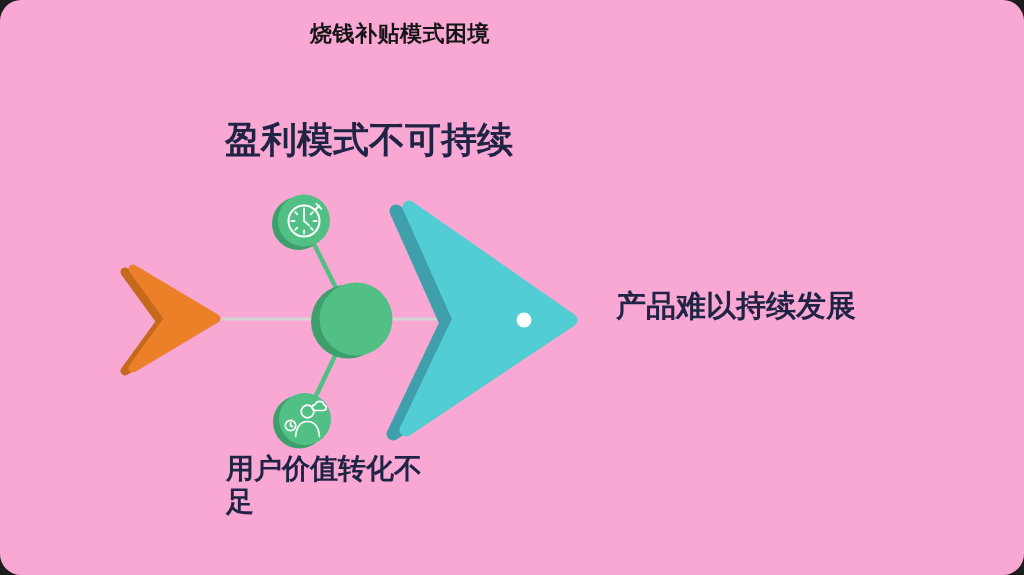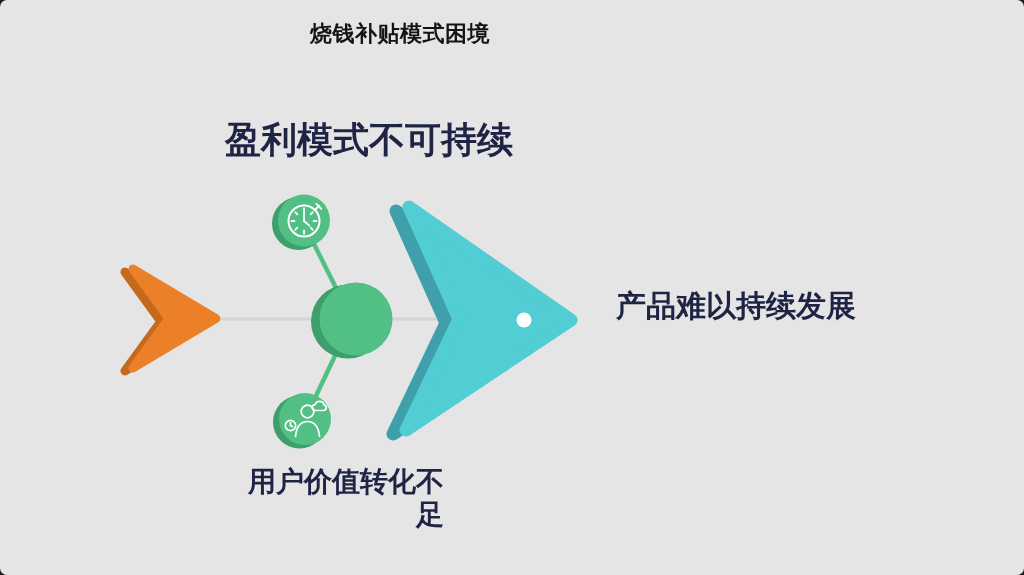--- a/index.html
+++ b/index.html
@@ -6,22 +6,22 @@
   html, body { width: 100%; height: 100%; }
   body {
     background: #1c1c1c;
     font-family: "Liberation Sans", "DejaVu Sans", sans-serif;
     overflow: hidden;
   }
   .canvas {
     position: relative;
     width: 1024px;
     height: 575px;
-    background: #e5e5e5;
-    border-radius: 7px;
+    background: #f9a8d4;
+    border-radius: 21px;
     overflow: hidden;
     text-decoration: underline;
   }
   .diagram-svg {
     position: absolute;
     left: 0; top: 0;
     width: 1024px; height: 575px;
   }
   .txt {
     position: absolute;
@@ -43,24 +43,23 @@
   .effect {
     left: 616px; top: 290px;
     font-size: 30px;
     color: #1f2445;
   }
   .cause-bottom {
     left: 226px; top: 452px;
     width: 218px;
     font-size: 28px;
     color: #1f2445;
-    text-align: right;
+    text-align: left;
     white-space: normal;
     line-height: 1.18;
-    margin-top: 13px;
   }
 </style>
 </head>
 <body>
 
 <div class="canvas">
 
   <div class="txt title">烧钱补贴模式困境</div>
 
   <svg class="diagram-svg" viewBox="0 0 1024 575" aria-hidden="true">

